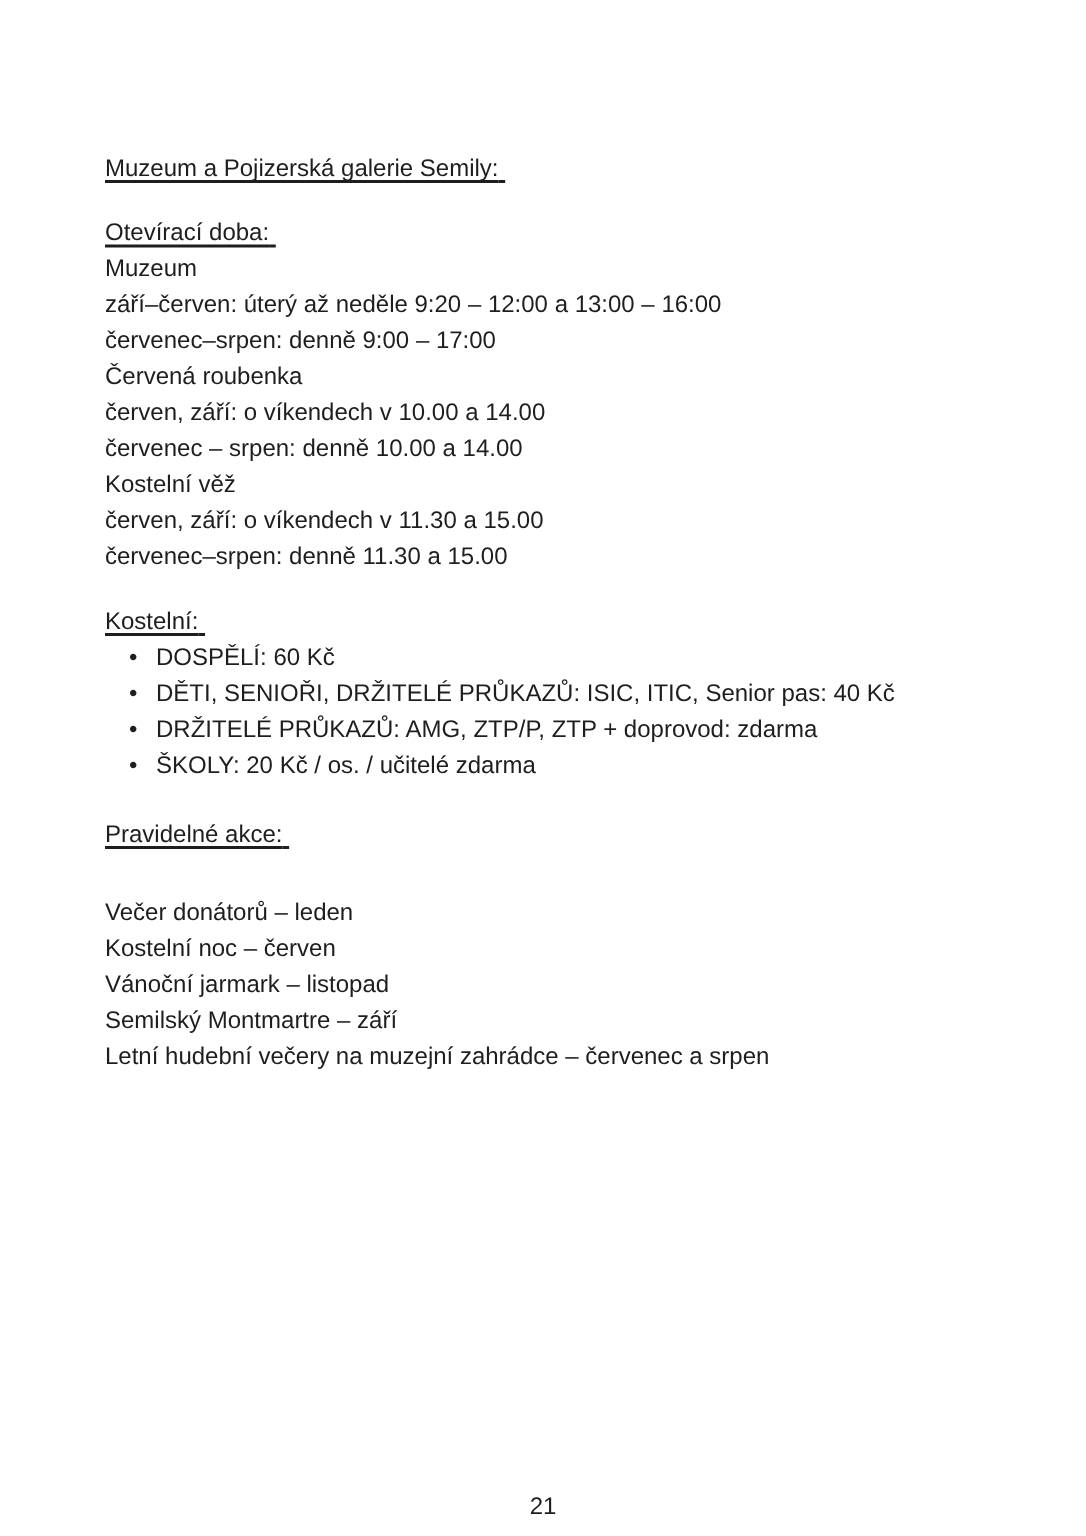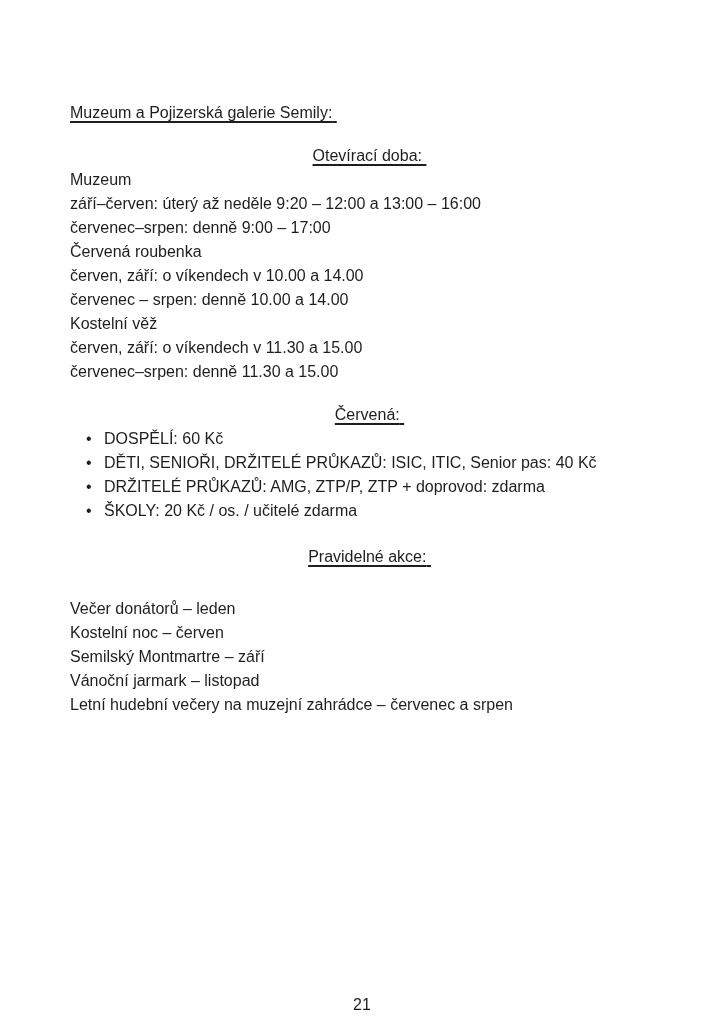--- a/index.html
+++ b/index.html
@@ -22,21 +22,21 @@
     right: 55px;
   }
   .underlined {
     text-decoration: underline;
     text-decoration-thickness: 1.5px;
     text-underline-offset: 2.5px;
     text-decoration-skip-ink: none;
   }
   
   .underlined::after { content: "\00a0"; }
-  .section-heading { margin: 0; font-weight: normal; font-size: inherit; text-align: center; }
+  .section-heading { margin: 0; font-weight: normal; font-size: inherit; }
   .hd-gap { margin-top: 19px; }
   .line { white-space: nowrap; }
   .bullet-list {
     list-style: none;
     margin: 0;
     padding: 0;
   }
   .bullet-item { display: flex; }
   .bullet-mark {
     width: 18px;
@@ -74,21 +74,21 @@
       <div class="line">Červená roubenka</div>
       <div class="line">červen, září: o víkendech v 10.00 a 14.00</div>
       <div class="line">červenec – srpen: denně 10.00 a 14.00</div>
       <div class="line">Kostelní věž</div>
       <div class="line">červen, září: o víkendech v 11.30 a 15.00</div>
       <div class="line">červenec–srpen: denně 11.30 a 15.00</div>
     </section>
 
     <section>
       <h2 class="section-heading hd-gap">
-        <span class="underlined">Červená:</span>
+        <span class="underlined">Kostelní:</span>
       </h2>
       <ul class="bullet-list">
         <li class="bullet-item">
           <span class="bullet-mark">•</span>
           <span class="line">DOSPĚLÍ: 60 Kč</span>
         </li>
         <li class="bullet-item">
           <span class="bullet-mark">•</span>
           <span class="line">DĚTI, SENIOŘI, DRŽITELÉ PRŮKAZŮ: ISIC, ITIC, Senior pas: 40 Kč</span>
         </li>
@@ -103,22 +103,22 @@
       </ul>
     </section>
 
     <section>
       <h2 class="section-heading events-gap">
         <span class="underlined">Pravidelné akce:</span>
       </h2>
       <div class="events-list">
         <div class="line">Večer donátorů – leden</div>
         <div class="line">Kostelní noc – červen</div>
+        <div class="line">Vánoční jarmark – listopad</div>
         <div class="line">Semilský Montmartre – září</div>
-        <div class="line">Vánoční jarmark – listopad</div>
         <div class="line">Letní hudební večery na muzejní zahrádce – červenec a srpen</div>
       </div>
     </section>
 
   </div>
 
   <div class="page-number">21</div>
 </div>
 
 </body></html>

